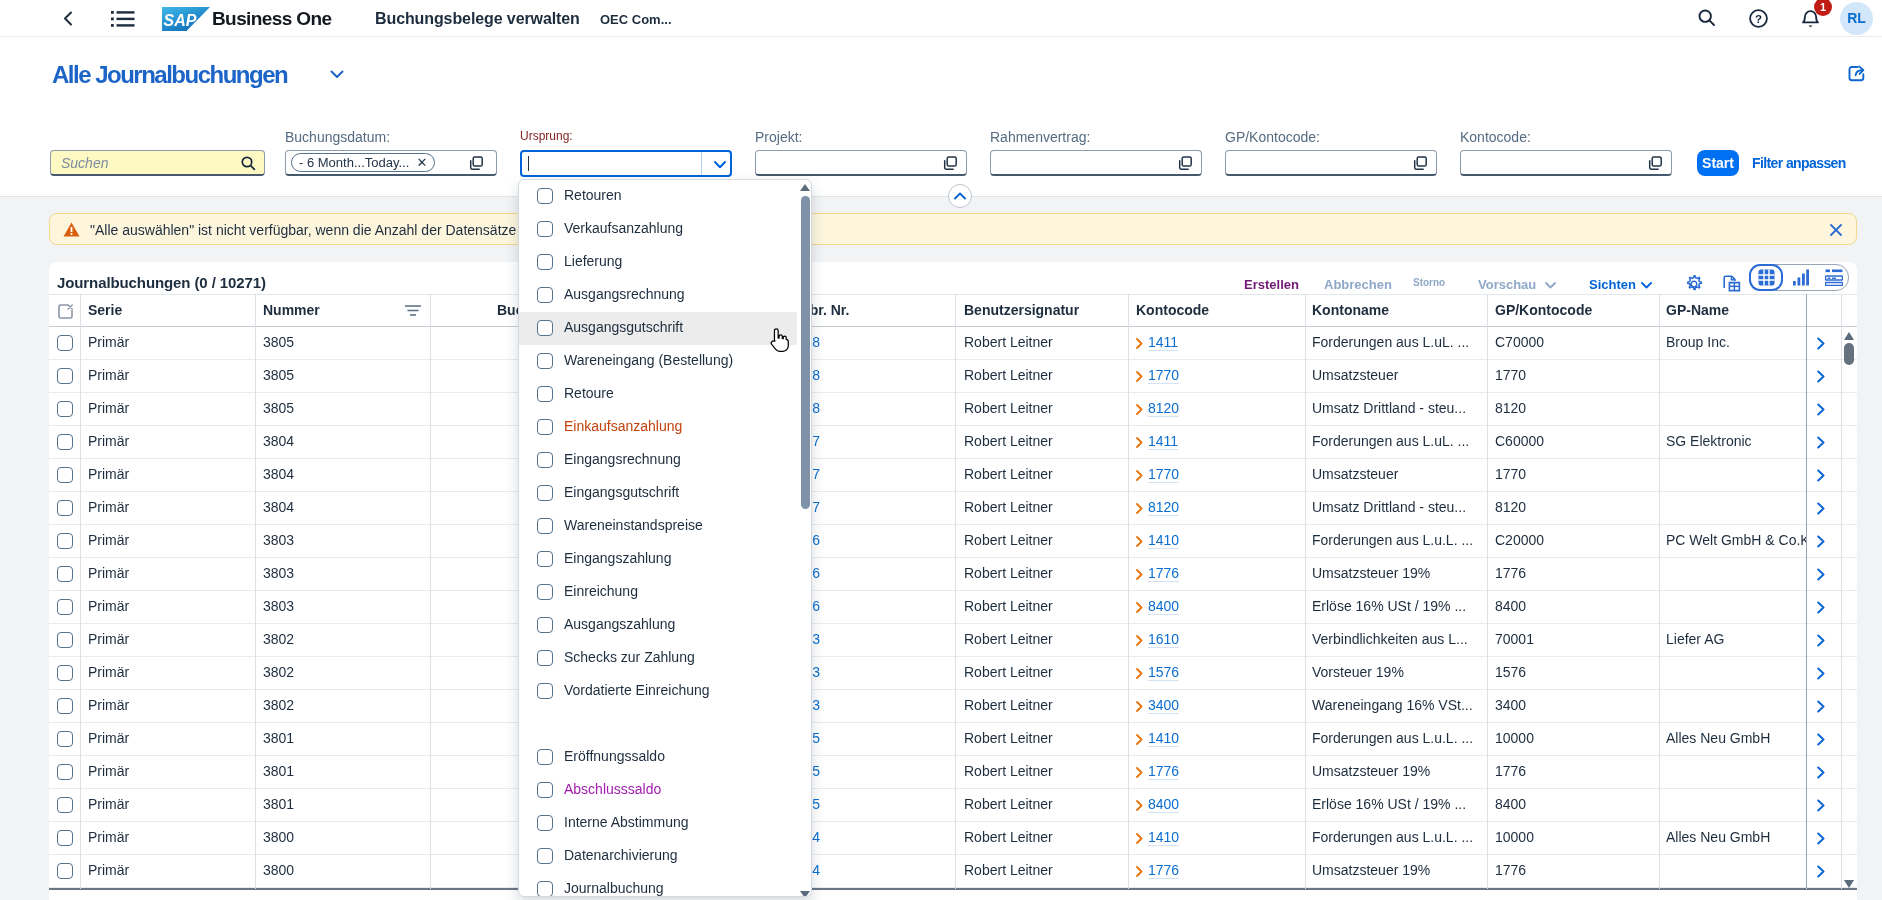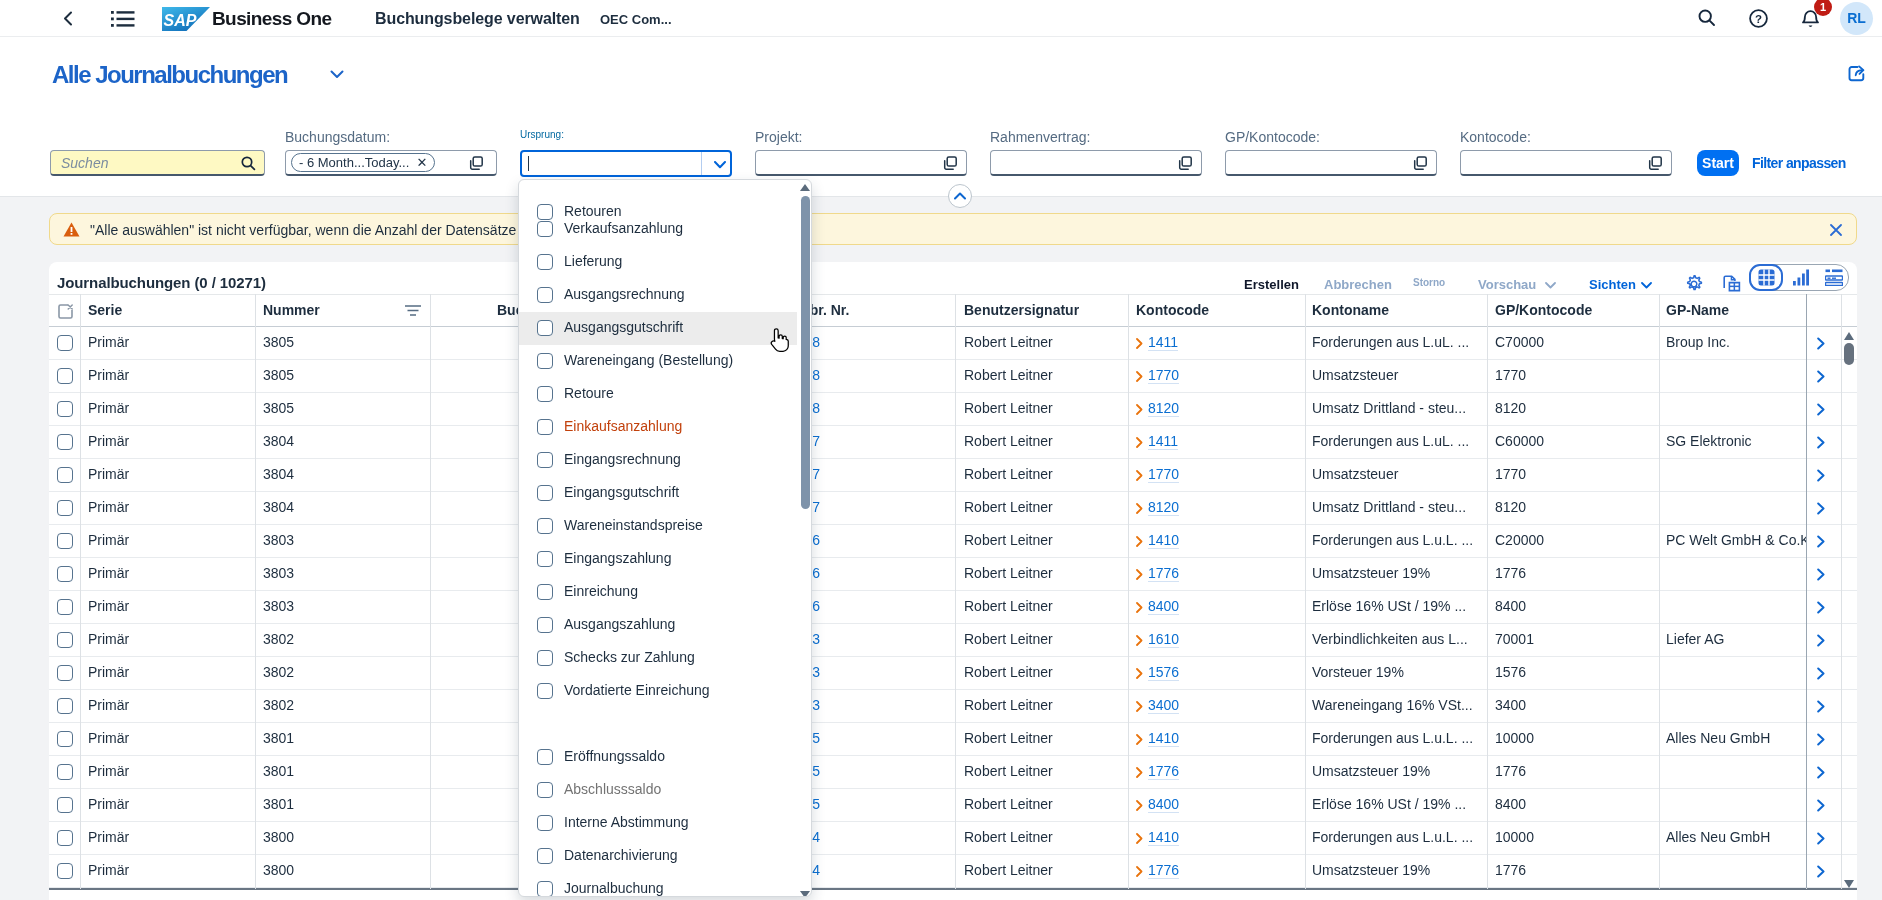--- a/index.html
+++ b/index.html
@@ -67,21 +67,21 @@
     </svg>
 </div>
 <div class="abs" style="left:285px;top:129px;font-size:14px;color:#556b82">Buchungsdatum:</div>
 <div class="abs" style="left:285px;top:150px;width:212px;height:26px;background:#fff;border:1px solid #8e9bab;border-bottom:2px solid #46586c;border-radius:4px">
 <span style="position:absolute;left:5px;top:2px;height:19px;border:1px solid #56738e;border-radius:10px;font-size:13px;color:#223548;padding:0 7px;line-height:18px">- 6 Month...Today...&nbsp; ✕</span>
 <svg width="15" height="15" viewBox="0 0 15 15" style="position:absolute;right:12px;top:5px">
       <rect x="4.2" y="1" width="9" height="9" rx="1.6" fill="none" stroke="#223548" stroke-width="1.5"></rect>
       <path d="M10.2 13.2 H3.2 a1.5 1.5 0 0 1 -1.5 -1.5 V4.7" fill="none" stroke="#223548" stroke-width="1.5" stroke-linecap="round"></path>
     </svg>
 </div>
-<div class="abs" style="left:520px;top:129px;font-size:10px;color:#0369a1">Ursprung:</div>
+<div class="abs" style="left:520px;top:129px;font-size:12px;color:#7f1d1d">Ursprung:</div>
 <div class="abs" style="left:520px;top:150px;width:212px;height:27px;background:#fff;border:2px solid #0064d9;border-radius:4px">
 <div style="position:absolute;left:6px;top:4px;width:1px;height:15px;background:#223548"></div>
 <div style="position:absolute;right:28px;top:0;width:1px;height:23px;background:#b3cdf0"></div>
 <svg style="position:absolute;right:4px;top:9px" width="12" height="8" viewBox="0 0 12 8">
       <path d="M1 1 L6 6.3 L11 1" fill="none" stroke="#0064d9" stroke-width="2" stroke-linecap="round" stroke-linejoin="round"></path>
     </svg>
 </div>
 <div style="position:absolute;left:755px;top:129px;font-size:14px;color:#556b82">Projekt:</div>
 <div style="position:absolute;left:755px;top:150px;width:212px;height:26px;background:#fff;border:1px solid #8e9bab;border-bottom:2px solid #46586c;border-radius:4px;box-sizing:border-box">
     <svg width="15" height="15" viewBox="0 0 15 15" style="position:absolute;right:8px;top:5px">
@@ -123,21 +123,21 @@
       <rect x="7.6" y="5" width="1.8" height="5" fill="#fff"></rect>
       <rect x="7.6" y="11" width="1.8" height="1.8" fill="#fff"></rect>
     </svg>
 <span style="position:absolute;left:40px;top:8px;font-size:14px;color:#1d2d3e">"Alle auswählen" ist nicht verfügbar, wenn die Anzahl der Datensätze größer ist als 2000</span>
 <svg style="position:absolute;right:14px;top:10px" width="12" height="12" viewBox="0 0 12 12">
       <path d="M1 1 L11 11 M11 1 L1 11" stroke="#2b6cd4" stroke-width="1.8" stroke-linecap="round"></path>
     </svg>
 </div>
 <div class="abs" style="left:49px;top:262px;width:1808px;height:638px;background:#fff;border-radius:8px 8px 0 0;overflow:hidden">
 <div style="position:absolute;left:8px;top:12px;font-size:15px;font-weight:bold;letter-spacing:-0.1px;color:#1d2d3e">Journalbuchungen (0 / 10271)</div>
-<div style="position:absolute;left:1195px;top:15px;font-size:13px;font-weight:bold;color:#0f172a">Erstellen</div>
+<div style="position:absolute;left:1195px;top:15px;font-size:13px;font-weight:bold;color:#701a75">Erstellen</div>
 <div style="position:absolute;left:1275px;top:15px;font-size:13px;font-weight:bold;color:#8fa8c8">Abbrechen</div>
 <div style="position:absolute;left:1364px;top:15px;font-size:10px;font-weight:bold;color:#8fa8c8">Storno</div>
 <div style="position:absolute;left:1429px;top:15px;font-size:13px;font-weight:bold;color:#8fa8c8">Vorschau</div>
 <svg style="position:absolute;left:1496px;top:20px" width="11" height="7" viewBox="0 0 11 7">
       <path d="M1 1 L5.5 5.5 L10 1" fill="none" stroke="#8fa8c8" stroke-width="1.8" stroke-linecap="round" stroke-linejoin="round"></path>
     </svg>
 <div style="position:absolute;left:1540px;top:15px;font-size:13px;font-weight:bold;color:#0064d9">Sichten</div>
 <svg style="position:absolute;left:1592px;top:20px" width="11" height="7" viewBox="0 0 11 7">
       <path d="M1 1 L5.5 5.5 L10 1" fill="none" stroke="#0064d9" stroke-width="1.8" stroke-linecap="round" stroke-linejoin="round"></path>
     </svg>
@@ -510,21 +510,21 @@
 <div style="position:absolute;left:1757px;top:32px;width:1px;height:594px;background:#9aa6b2"></div>
 <svg style="position:absolute;left:1795px;top:70px" width="10" height="8" viewBox="0 0 10 8">
       <path d="M5 0 L10 8 H0 Z" fill="#5b6b7c"></path>
     </svg>
 <div style="position:absolute;left:1795px;top:81px;width:10px;height:22px;background:#66717e;border-radius:5px"></div>
 <svg style="position:absolute;left:1795px;top:618px" width="10" height="8" viewBox="0 0 10 8">
       <path d="M5 8 L10 0 H0 Z" fill="#5b6b7c"></path>
     </svg>
 </div>
 <div class="abs" style="left:518px;top:179px;width:294px;height:718px;background:#fff;border:1px solid #d5d9dd;border-radius:6px;box-shadow:0 6px 14px rgba(34,54,73,0.18);z-index:50;overflow:hidden">
-    <div style="position:absolute;left:0;top:16px;width:278px;height:33px;">
+    <div style="position:absolute;left:0;top:0px;width:278px;height:33px;">
 <span style="position:absolute;left:18px;top:8px;width:16px;height:16px;border:1.5px solid #56738e;border-radius:4px;background:#fff"></span>
 <span style="position:absolute;left:45px;top:7px;font-size:14px;color:#1d2d3e">Retouren</span>
 </div>
     <div style="position:absolute;left:0;top:33px;width:278px;height:33px;">
 <span style="position:absolute;left:18px;top:8px;width:16px;height:16px;border:1.5px solid #56738e;border-radius:4px;background:#fff"></span>
 <span style="position:absolute;left:45px;top:7px;font-size:14px;color:#1d2d3e">Verkaufsanzahlung</span>
 </div>
     <div style="position:absolute;left:0;top:66px;width:278px;height:33px;">
 <span style="position:absolute;left:18px;top:8px;width:16px;height:16px;border:1.5px solid #56738e;border-radius:4px;background:#fff"></span>
 <span style="position:absolute;left:45px;top:7px;font-size:14px;color:#1d2d3e">Lieferung</span>
@@ -580,21 +580,21 @@
     <div style="position:absolute;left:0;top:495px;width:278px;height:33px;">
 <span style="position:absolute;left:18px;top:8px;width:16px;height:16px;border:1.5px solid #56738e;border-radius:4px;background:#fff"></span>
 <span style="position:absolute;left:45px;top:7px;font-size:14px;color:#1d2d3e">Vordatierte Einreichung</span>
 </div>
     <div style="position:absolute;left:0;top:561px;width:278px;height:33px;">
 <span style="position:absolute;left:18px;top:8px;width:16px;height:16px;border:1.5px solid #56738e;border-radius:4px;background:#fff"></span>
 <span style="position:absolute;left:45px;top:7px;font-size:14px;color:#1d2d3e">Eröffnungssaldo</span>
 </div>
     <div style="position:absolute;left:0;top:594px;width:278px;height:33px;">
 <span style="position:absolute;left:18px;top:8px;width:16px;height:16px;border:1.5px solid #56738e;border-radius:4px;background:#fff"></span>
-<span style="position:absolute;left:45px;top:7px;font-size:14px;color:#737373">Abschlusssaldo</span>
+<span style="position:absolute;left:45px;top:7px;font-size:14px;color:#a21caf">Abschlusssaldo</span>
 </div>
     <div style="position:absolute;left:0;top:627px;width:278px;height:33px;">
 <span style="position:absolute;left:18px;top:8px;width:16px;height:16px;border:1.5px solid #56738e;border-radius:4px;background:#fff"></span>
 <span style="position:absolute;left:45px;top:7px;font-size:14px;color:#1d2d3e">Interne Abstimmung</span>
 </div>
     <div style="position:absolute;left:0;top:660px;width:278px;height:33px;">
 <span style="position:absolute;left:18px;top:8px;width:16px;height:16px;border:1.5px solid #56738e;border-radius:4px;background:#fff"></span>
 <span style="position:absolute;left:45px;top:7px;font-size:14px;color:#1d2d3e">Datenarchivierung</span>
 </div>
     <div style="position:absolute;left:0;top:693px;width:278px;height:33px;">

